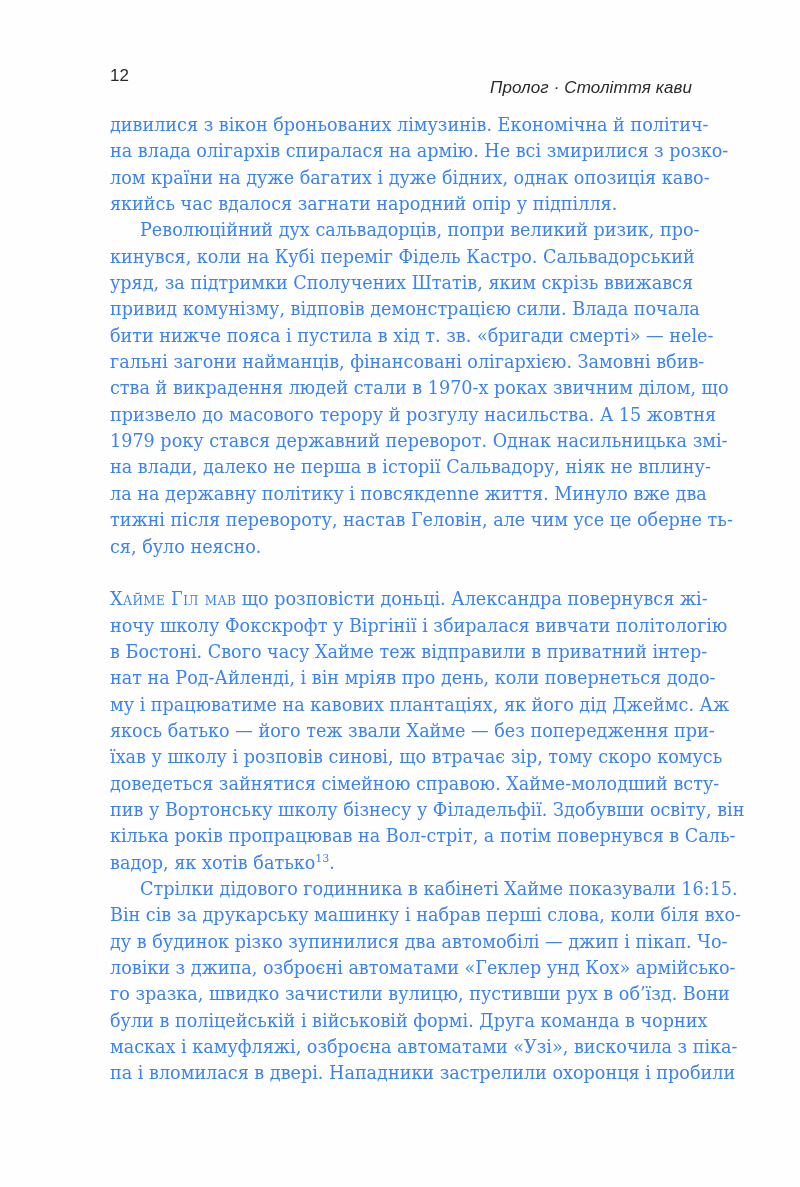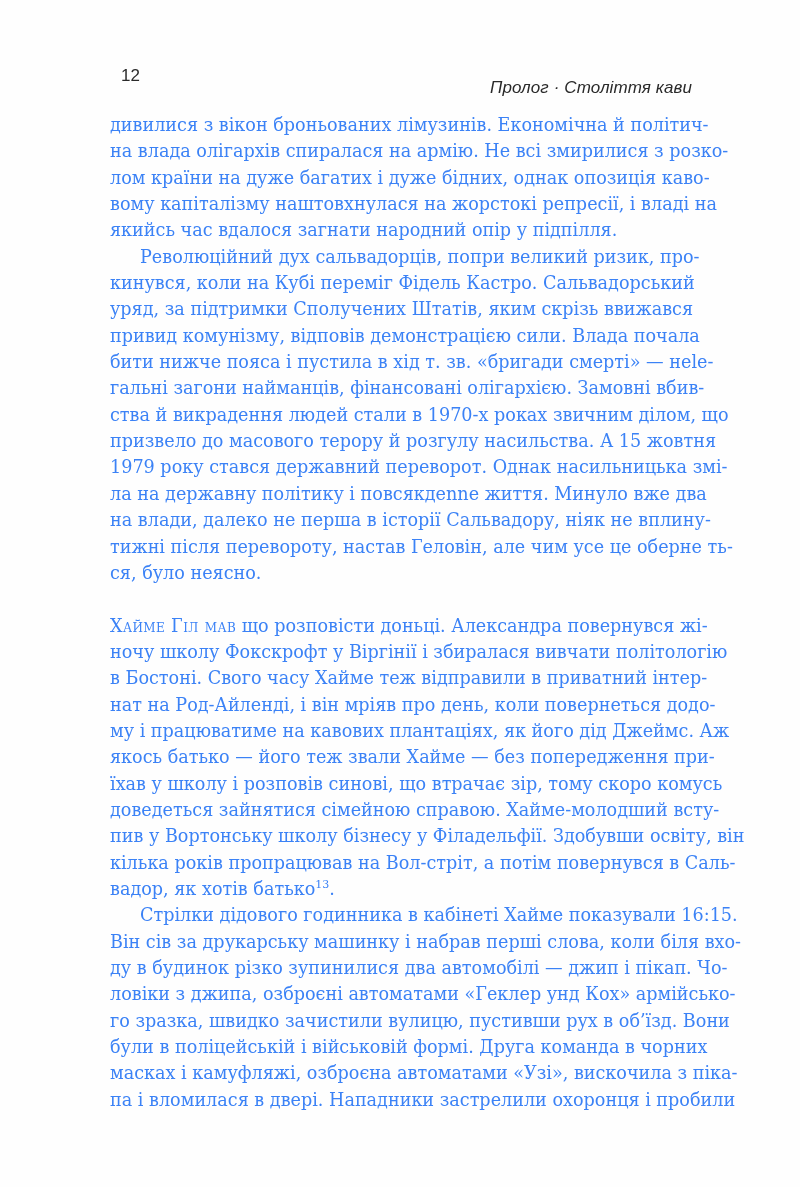--- a/index.html
+++ b/index.html
@@ -3,21 +3,21 @@
 <meta charset="utf-8">
 <style>
   html, body { margin: 0; padding: 0; background: #ffffff; }
   body { width: 800px; height: 1187px; position: relative; overflow: hidden; }
   .page {
     position: absolute; left: 0; top: 0; width: 800px; height: 1187px;
     background: #fefefe; color: #1f1f1f;
   }
   .running-head {
     position: absolute; left: 110px; right: 108px; top: 66px; height: 24px;
-    font-family: "Liberation Sans", "DejaVu Sans", sans-serif; font-size: 17px; color: #2a2a2a; margin-left: 11px;
+    font-family: "Liberation Sans", "DejaVu Sans", sans-serif; font-size: 17px; color: #2a2a2a;
   }
   .running-head .pn { position: absolute; left: 0; top: 0; }
   .running-head .title { position: absolute; right: 0; top: 12px; font-style: italic; letter-spacing: 0.1px; }
   .body-text {
     position: absolute; left: 110px; top: 112px; width: 582px;
     font-family: "DejaVu Serif", "Liberation Serif", serif;
     font-size: 17.6px; line-height: 26.35px; color: #3b82f6;
   }
   .line { display: block; white-space: nowrap; text-align: justify; text-align-last: justify; height: 26.35px; }
   .line.last { text-align-last: left; }
@@ -34,36 +34,35 @@
     <span class="pn">12</span>
     <span class="title">Пролог · Століття кави</span>
   </div>
 
   <div class="body-text">
 
     <div>
       <span class="line">дивилися з вікон броньованих лімузинів. Економічна й політич-</span>
       <span class="line">на влада олігархів спиралася на армію. Не всі змирилися з розко-</span>
       <span class="line">лом країни на дуже багатих і дуже бідних, однак опозиція каво-</span>
-      <span class="line">вому капіталізму наштовхнулася на жорстокі репресії, і владі на</span>
       <span class="line last">якийсь час вдалося загнати народний опір у підпілля.</span>
     </div>
 
     <div>
       <span class="line indent">Революційний дух сальвадорців, попри великий ризик, про-</span>
       <span class="line">кинувся, коли на Кубі переміг Фідель Кастро. Сальвадорський</span>
       <span class="line">уряд, за підтримки Сполучених Штатів, яким скрізь ввижався</span>
       <span class="line">привид комунізму, відповів демонстрацією сили. Влада почала</span>
       <span class="line">бити нижче пояса і пустила в хід т. зв. «бригади смерті» — нele-</span>
       <span class="line">гальні загони найманців, фінансовані олігархією. Замовні вбив-</span>
       <span class="line">ства й викрадення людей стали в 1970-х роках звичним ділом, що</span>
       <span class="line">призвело до масового терору й розгулу насильства. А 15 жовтня</span>
       <span class="line">1979 року стався державний переворот. Однак насильницька змі-</span>
+      <span class="line">на влади, далеко не перша в історії Сальвадору, ніяк не вплину-</span>
       <span class="line">ла на державну політику і повсякдenne життя. Минуло вже два</span>
-      <span class="line">на влади, далеко не перша в історії Сальвадору, ніяк не вплину-</span>
       <span class="line">тижні після перевороту, настав Геловін, але чим усе це оберне ть-</span>
       <span class="line last">ся, було неясно.</span>
     </div>
 
     <span class="gap"></span>
 
     <div>
       <span class="line"><span class="smallcaps">Хайме Гіл мав</span><span> що розповісти доньці. Александра повернувся жі-</span></span>
       <span class="line">ночу школу Фокскрофт у Віргінії і збиралася вивчати політологію</span>
       <span class="line">в Бостоні. Свого часу Хайме теж відправили в приватний інтер-</span>

